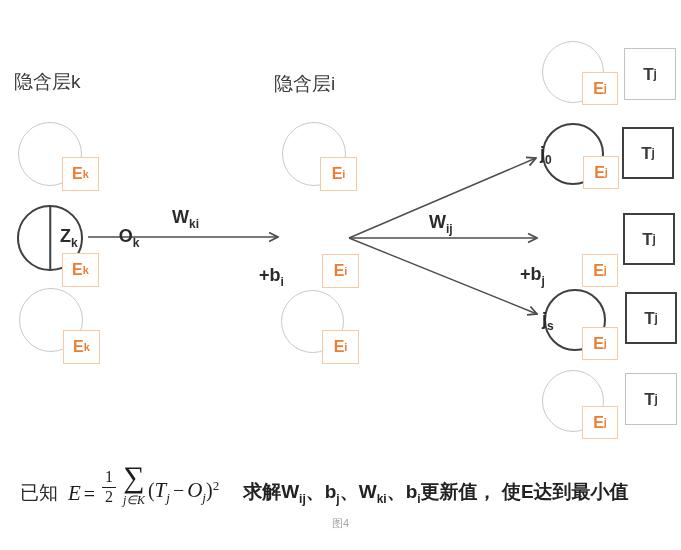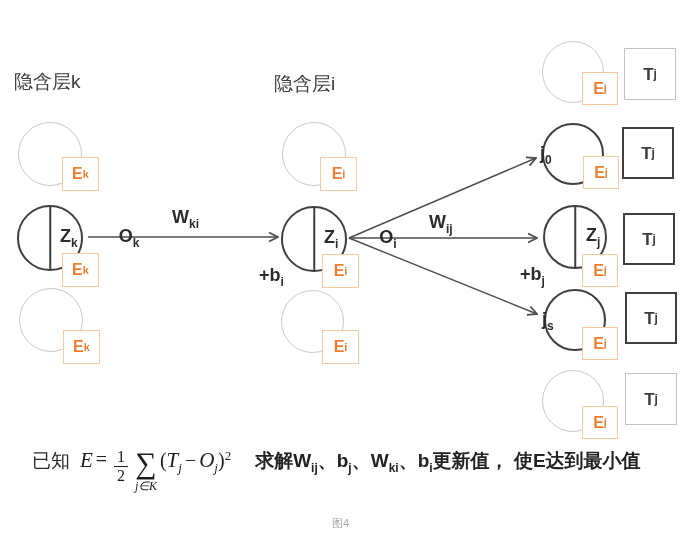--- a/index.html
+++ b/index.html
@@ -16,21 +16,21 @@
   .node.plain .lbl{transform:translateX(-4px);}
   .ebox{position:absolute;width:37px;height:34px;background:#ffffff;border:1px solid #f6caa2;box-sizing:border-box;
         color:#ed7d31;font-weight:600;font-size:16px;display:flex;align-items:center;justify-content:center;line-height:1;}
   .ebox sub{font-size:11px;color:#ed7d31;}
   .tbox{position:absolute;width:52px;height:52px;background:#ffffff;border:2px solid #3f3f3f;box-sizing:border-box;
         color:#3a3a3a;font-weight:600;font-size:17px;display:flex;align-items:center;justify-content:center;line-height:1;}
   .tbox.gray{border:1.5px solid #c2c2c2;}
   .wlabel{position:absolute;font-weight:600;font-size:18px;color:#2b2b2b;white-space:nowrap;line-height:1;}
   .arrows{position:absolute;left:0;top:0;}
   
-  .formula{position:absolute;left:32px;top:448px;height:58px;display:flex;align-items:flex-start;
+  .formula{position:absolute;left:20px;top:448px;height:58px;display:flex;align-items:flex-end;
            font-size:19px;color:#1d1d1d;white-space:nowrap;}
   .formula .cn{font-size:19px;color:#2a2a2a;margin-right:10px;}
   .mi{font-family:"Liberation Serif",serif;font-style:italic;font-size:21px;}
   .mo{font-family:"Liberation Serif",serif;font-size:20px;margin:0 3px;}
   .frac{display:inline-flex;flex-direction:column;align-items:center;font-family:"Liberation Serif",serif;
         font-size:16px;line-height:1.15;margin:0 4px;}
   .frac .den{border-top:1.3px solid #1d1d1d;padding:0 3px;}
   .sum{display:inline-flex;flex-direction:column;align-items:center;margin:0 3px;line-height:1;}
   .sum .sigma{font-family:"Liberation Serif",serif;font-size:30px;line-height:1;font-style:normal;}
   .sum .ssub{font-family:"Liberation Serif",serif;font-style:italic;font-size:12px;margin-top:2px;}
@@ -83,25 +83,20 @@
     </div>
 
   <div class="wlabel" style="left:172px;top:208px;"><span>W</span><sub>ki</sub></div>
 
   <div class="ghost" style="left:282px;top:122px;width:64px;height:64px;"></div>
   <div class="ebox" style="left:320px;top:157px;">
       <span>E</span>
       <sub>i</sub>
     </div>
 
-  <div class="node" style="left:281px;top:206px;width:66px;height:66px;">
-    <span class="half"><span>Z</span><sub>i</sub></span>
-    <span class="vline"></span>
-    <span class="half"><span>O</span><sub>i</sub></span>
-  </div>
   <div class="ebox" style="left:322px;top:254px;">
       <span>E</span>
       <sub>i</sub>
     </div>
   <div class="wlabel" style="left:259px;top:266px;"><span>+b</span><sub>i</sub></div>
 
   <div class="ghost" style="left:281px;top:290px;width:63px;height:63px;"></div>
   <div class="ebox" style="left:322px;top:330px;">
       <span>E</span>
       <sub>i</sub>
@@ -124,25 +119,20 @@
   </div>
   <div class="ebox" style="left:583px;top:156px;width:36px;height:33px;">
       <span>E</span>
       <sub>j</sub>
     </div>
   <div class="tbox" style="left:622px;top:127px;">
       <span>T</span>
       <sub>j</sub>
     </div>
 
-  <div class="node" style="left:543px;top:205px;width:64px;height:64px;">
-    <span class="half"><span>Z</span><sub>j</sub></span>
-    <span class="vline"></span>
-    <span class="half"><span>O</span><sub>j</sub></span>
-  </div>
   <div class="ebox" style="left:582px;top:254px;width:36px;height:33px;">
       <span>E</span>
       <sub>j</sub>
     </div>
   <div class="tbox" style="left:623px;top:213px;">
       <span>T</span>
       <sub>j</sub>
     </div>
   <div class="wlabel" style="left:520px;top:265px;"><span>+b</span><sub>j</sub></div>
 

